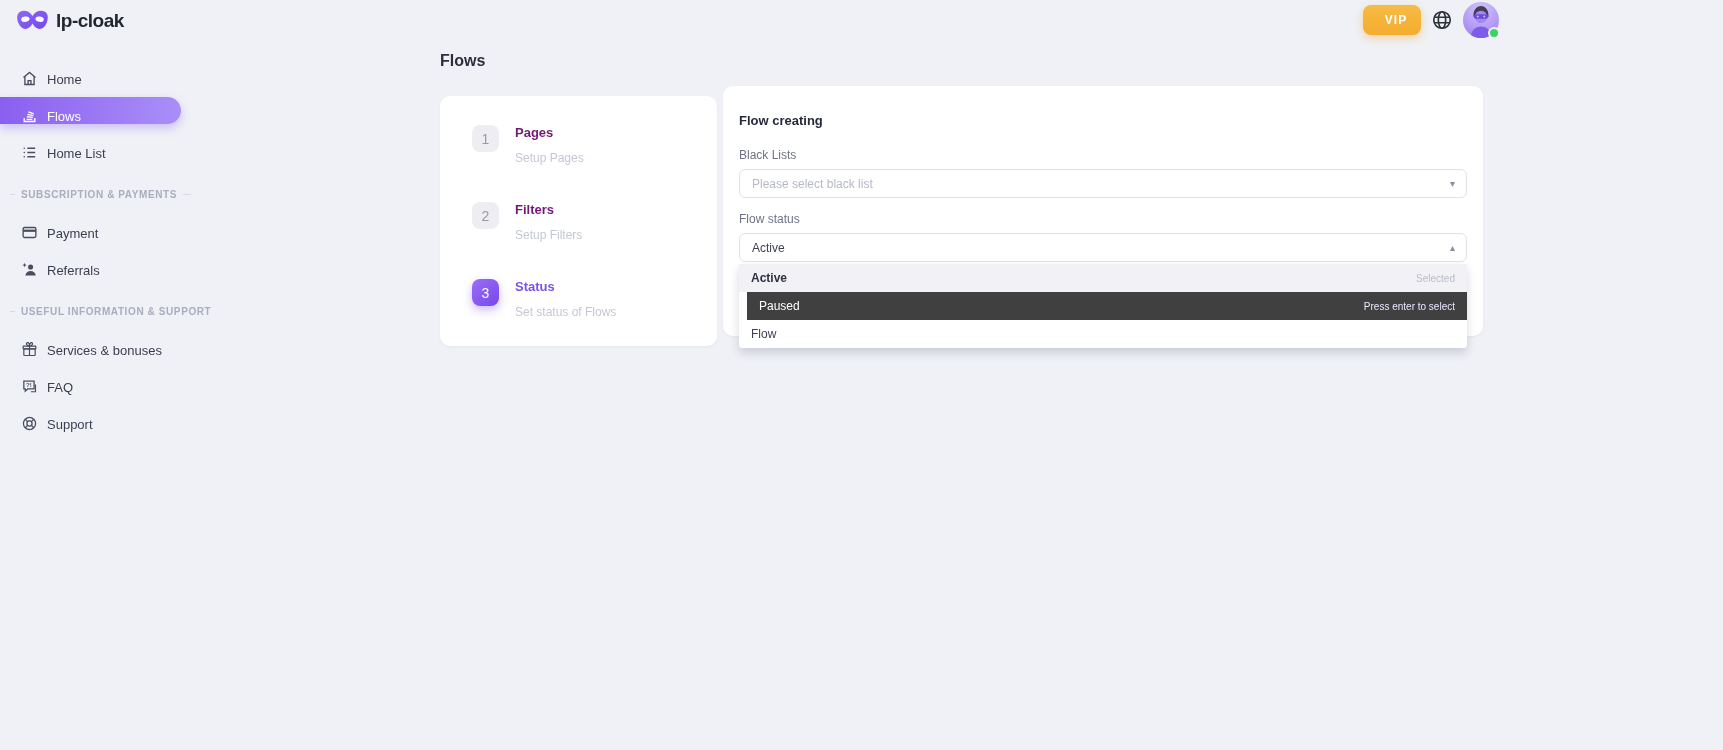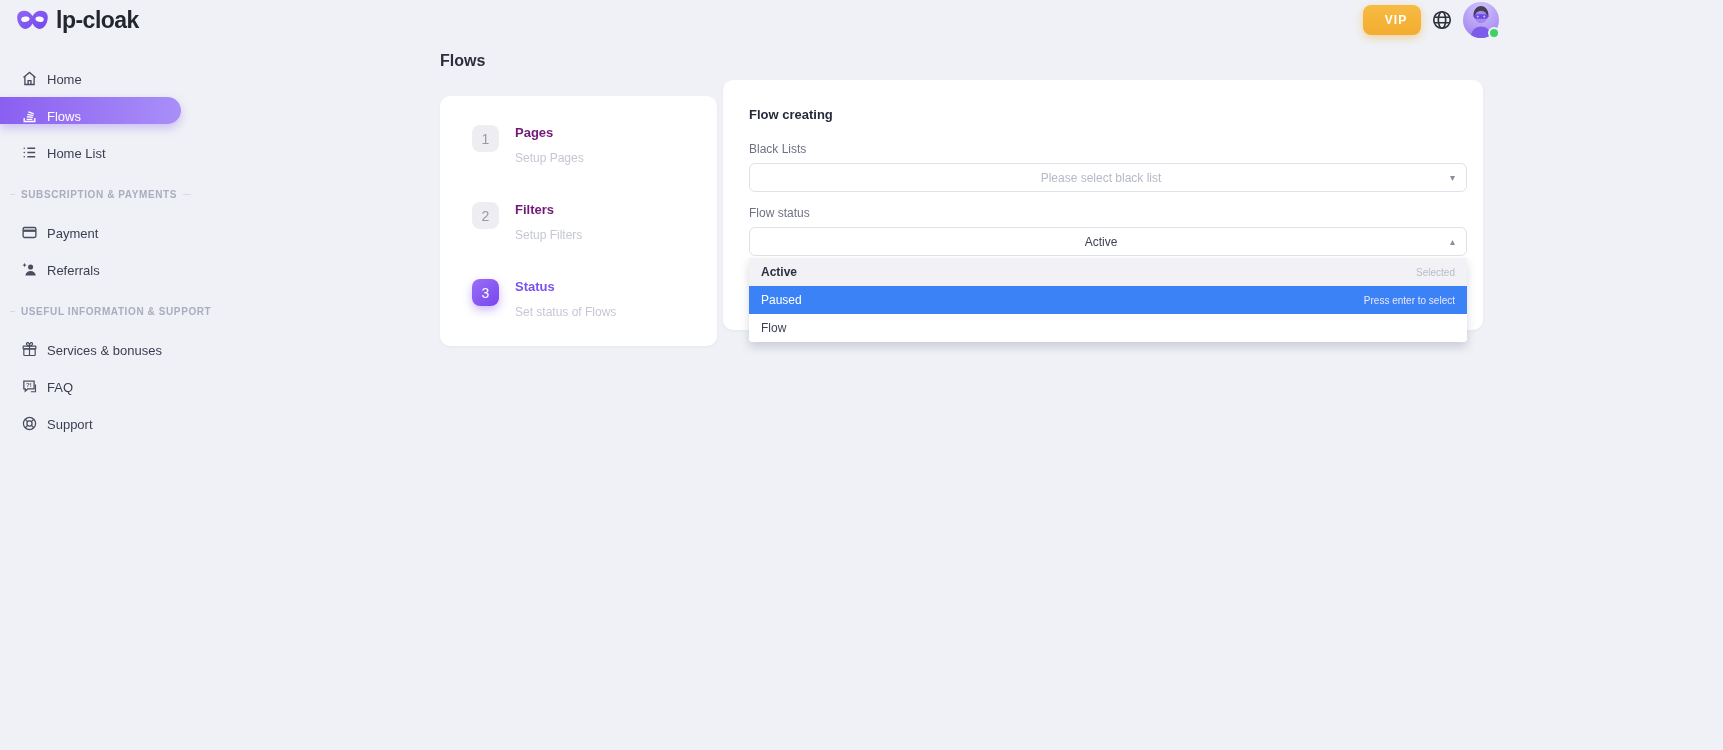--- a/index.html
+++ b/index.html
@@ -7,21 +7,21 @@
   body {
     font-family:"Liberation Sans", sans-serif;
     background:#eff1f6;
     position:relative;
     overflow:hidden;
     color:#3b3e50;
   }
   
   .logo { position:absolute; left:16px; top:7px; display:flex; align-items:center; gap:7px; }
   .logo-icon { width:33px; height:27px; display:block; }
-  .logo-text { font-size:23px; font-weight:800; color:#23262f; letter-spacing:-0.5px; }
+  .logo-text { font-size:19px; font-weight:800; color:#23262f; letter-spacing:-0.5px; }
   .topbar-right { position:absolute; left:1363px; top:0; display:flex; align-items:center; gap:10px; height:40px; }
   .vip-btn {
     width:58px; height:30px; border:none; border-radius:8px;
     background:linear-gradient(180deg,#f7bb44,#f3ac2e);
     color:#fff; font-weight:700; font-size:12px; letter-spacing:1px;
     font-family:"Liberation Sans", sans-serif;
     box-shadow:0 3px 8px rgba(243,172,46,.45); cursor:pointer;padding-left:8px;
   }
   .globe { width:22px; height:22px; color:#2d3038; cursor:pointer; }
   .avatar-wrap { position:relative; width:36px; height:36px; cursor:pointer; }
@@ -67,27 +67,27 @@
     display:flex; align-items:center; justify-content:center;
     background:#ededf2; color:#989aab; font-size:14px;
   }
   .step-row.active .step-num {
     background:linear-gradient(140deg,#9a6ef6,#7847ee);
     color:#fff; box-shadow:0 4px 10px rgba(130,88,241,.4);
   }
   .step-title { font-size:13px; font-weight:700; color:#701a75; line-height:15px; }
   .step-row.active .step-title { color:#7b52ee; }
   .step-sub { font-size:12px; color:#c5c8d4; margin-top:11px; }
-  .form-card { left:723px; top:80px; width:760px; height:250px; padding:27px 16px 0 26px; }
+  .form-card { left:723px; top:86px; width:760px; height:250px; padding:27px 16px 0 16px; }
   .form-title { font-size:13px; font-weight:700; color:#272a3a; margin-bottom:20px; }
   .field-label { font-size:12px; color:#6f7285; margin-bottom:7px; }
   .select-box {
     position:relative; height:29px; border:1px solid #e0e2ea; border-radius:6px;
     background:#fff; display:flex; align-items:center; padding:0 26px 0 12px;
-    font-size:12px; cursor:pointer; margin-bottom:14px;justify-content:center;
+    font-size:12px; cursor:pointer; margin-bottom:14px;
   }
   .select-box .placeholder { color:#b6b9c7; }
   .select-box .value { color:#3e4153; }
   .select-box .caret {
     position:absolute; right:11px; top:50%; transform:translateY(-52%);
     font-size:10px; color:#8b8e9c; line-height:1;
   }
   .select-box.open { margin-bottom:0; }
   .dropdown {
     position:relative; margin-top:2px; border-radius:0 0 4px 4px;
@@ -95,21 +95,21 @@
     z-index:5;
   }
   .dd-option {
     height:28px; display:flex; align-items:center; justify-content:space-between;
     padding:0 12px; font-size:12px; color:#3e4153; cursor:pointer; background:#fff;
   }
   .dd-option .dd-hint { font-size:10px; }
   .dd-option.selected { background:#f2f2f6; }
   .dd-option.selected .dd-label { font-weight:700; color:#2e3142; }
   .dd-option.selected .dd-hint { color:#b9bcc8; }
-  .dd-option.highlighted { background:#3b82f6; }
+  .dd-option.highlighted { background:#404040;margin-left:8px; }
   .dd-option.highlighted .dd-label { color:#fff; }
   .dd-option.highlighted .dd-hint { color:#ece6ff; }
 </style>
 </head>
 <body>
 
 <div class="logo">
   <svg class="logo-icon" viewBox="0 0 36 28">
     <defs>
         <linearGradient id="lg" x1="0" y1="0" x2="1" y2="1">

